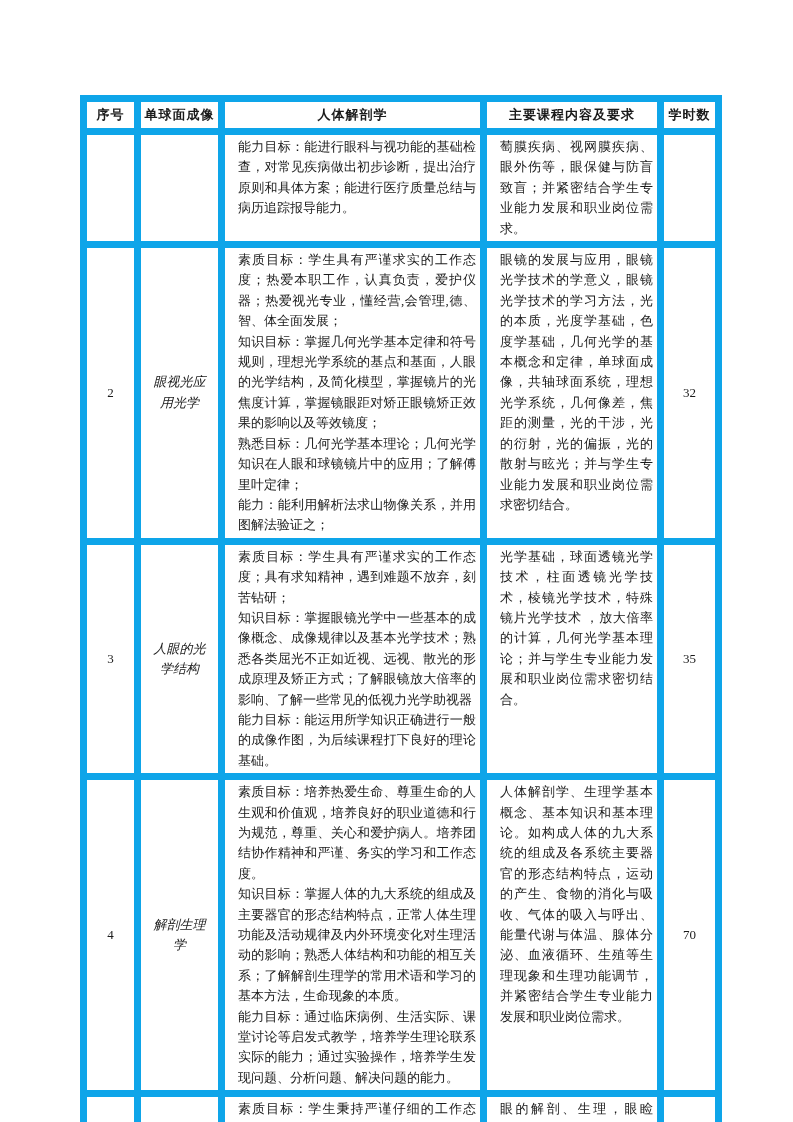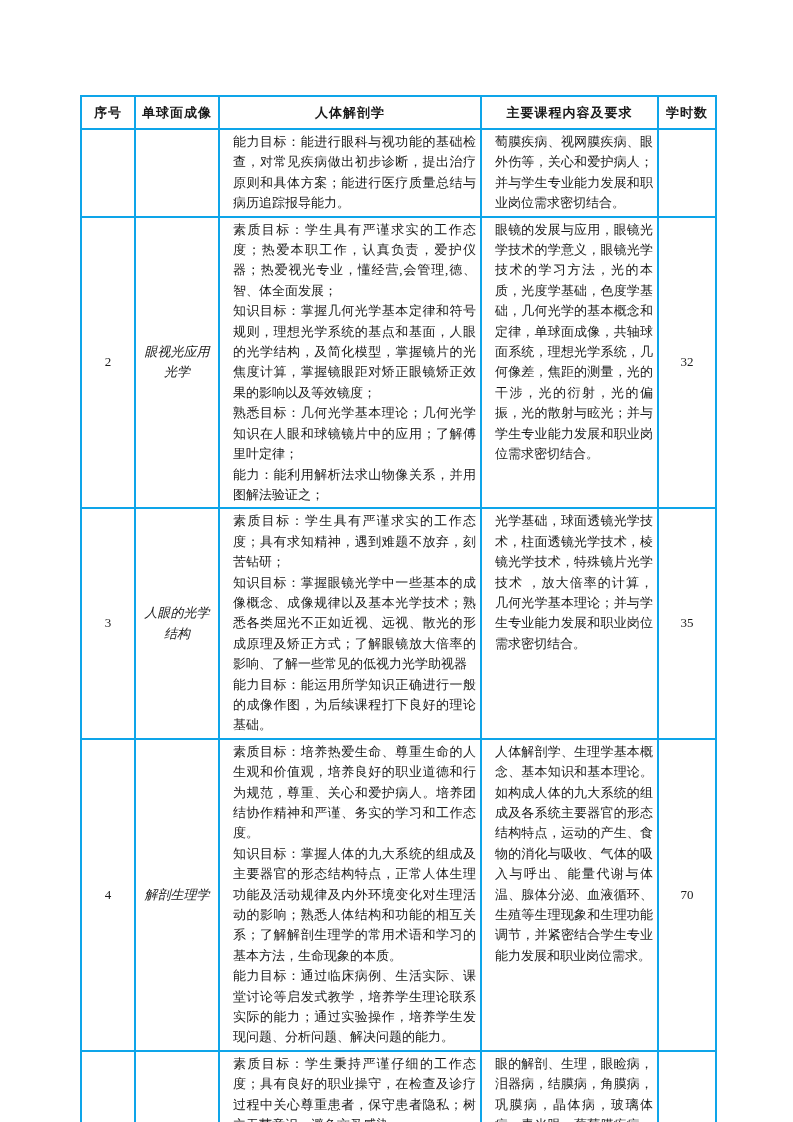--- a/index.html
+++ b/index.html
@@ -12,21 +12,21 @@
   table.course-table{
     position:absolute;left:80px;top:95px;width:635px;
     border-collapse:collapse;table-layout:fixed;
   }
   table.course-table col.w-no{width:54px;}
   table.course-table col.w-name{width:84px;}
   table.course-table col.w-obj{width:262px;}
   table.course-table col.w-content{width:177px;}
   table.course-table col.w-hours{width:58px;}
   th,td{
-    border:2px solid #0ea5e9;
+    border:7px solid #0ea5e9;
     font-size:13px;
     box-sizing:border-box;
     font-weight:normal;
     margin-left:17px;
   }
   th{
     height:33px;
     font-weight:bold;
     text-align:center;
     vertical-align:middle;
@@ -78,21 +78,21 @@
         <th>人体解剖学</th>
         <th>主要课程内容及要求</th>
         <th>学时数</th>
       </tr>
     </thead>
     <tbody>
       <tr class="r0">
         <td class="c-no"></td>
         <td class="c-name"></td>
         <td class="c-obj">能力目标：能进行眼科与视功能的基础检查，对常见疾病做出初步诊断，提出治疗原则和具体方案；能进行医疗质量总结与病历追踪报导能力。</td>
-        <td class="c-content">萄膜疾病、视网膜疾病、眼外伤等，关心和爱护病人；并与学生专业能力发展和职业岗位需求密切结合。</td>
+        <td class="c-content">萄膜疾病、视网膜疾病、眼外伤等，眼保健与防盲致盲；并紧密结合学生专业能力发展和职业岗位需求。</td>
         <td class="c-hours"></td>
       </tr>
       <tr class="r1">
         <td class="c-no">2</td>
         <td class="c-name">眼视光应用光学</td>
         <td class="c-obj">素质目标：学生具有严谨求实的工作态度；热爱本职工作，认真负责，爱护仪器；热爱视光专业，懂经营,会管理,德、智、体全面发展；
 知识目标：掌握几何光学基本定律和符号规则，理想光学系统的基点和基面，人眼的光学结构，及简化模型，掌握镜片的光焦度计算，掌握镜眼距对矫正眼镜矫正效果的影响以及等效镜度；
 熟悉目标：几何光学基本理论；几何光学知识在人眼和球镜镜片中的应用；了解傅里叶定律；
 能力：能利用解析法求山物像关系，并用图解法验证之；</td>
         <td class="c-content">眼镜的发展与应用，眼镜光学技术的学意义，眼镜光学技术的学习方法，光的本质，光度学基础，色度学基础，几何光学的基本概念和定律，单球面成像，共轴球面系统，理想光学系统，几何像差，焦距的测量，光的干涉，光的衍射，光的偏振，光的散射与眩光；并与学生专业能力发展和职业岗位需求密切结合。</td>

